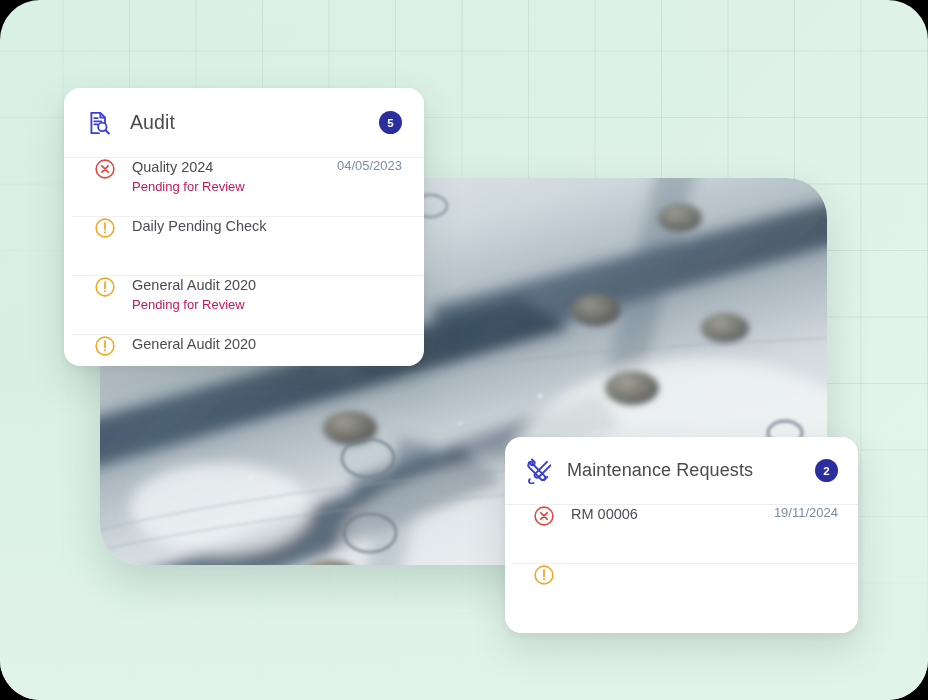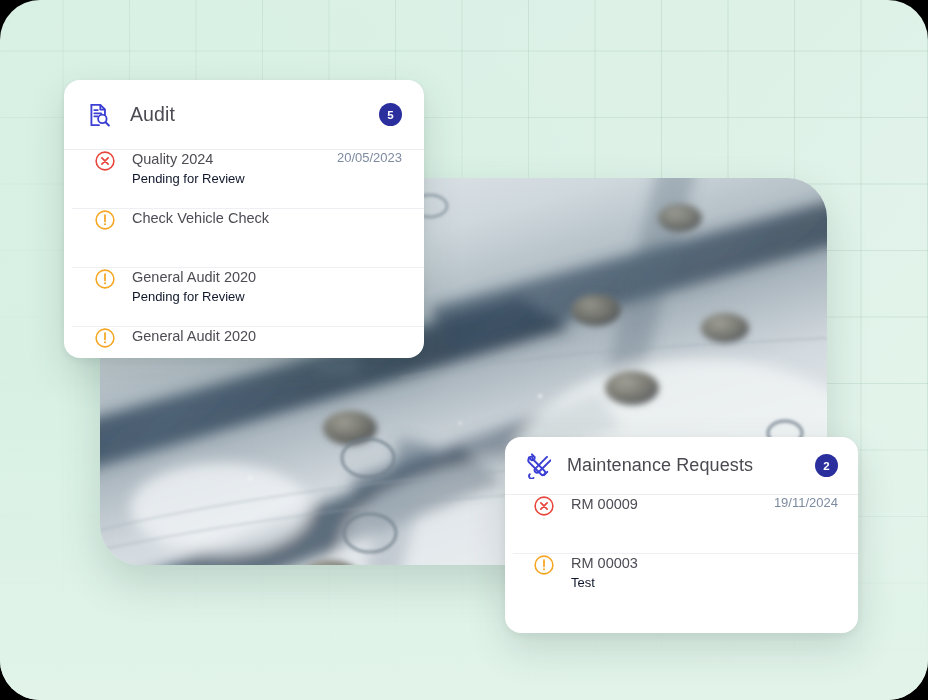--- a/index.html
+++ b/index.html
@@ -105,42 +105,42 @@
   .status-icon { width: 22px; height: 22px; flex: 0 0 auto; display:block; }
   .item-text { flex: 1; min-width: 0; }
   .item-title {
     font-size: 14.5px;
     color: #4c4c54;
     line-height: 1.35;
     white-space: nowrap;
   }
   .item-sub {
     font-size: 13px;
-    color: #0f172a;
+    color: #be185d;
     line-height: 1.35;
     white-space: nowrap;
   }
   .item-date {
     font-size: 13px;
     color: #7d8ba0;
     white-space: nowrap;
     flex: 0 0 auto;
   }
 
   
   #audit-card {
-    left: 64px; top: 80px;
+    left: 64px; top: 88px;
     width: 360px; height: 278px;
   }
   
   #maint-card {
     left: 505px; top: 437px;
     width: 353px; height: 196px;
   }
-  #maint-card .card-header { height: 58px; gap: 16px; padding: 0 20px; }
+  #maint-card .card-header { height: 68px; gap: 16px; padding: 0 20px; }
   #maint-card .card-title { font-size: 18px; }
   #maint-card .list-item { height: 59px; padding: 0 20px; }
 </style>
 </head>
 <body>
 
 <div id="stage">
 
   <div class="grid"></div>
   <div class="grid-fade"></div>
@@ -243,31 +243,31 @@
 
     <div class="list-item">
       <svg class="status-icon" viewBox="0 0 24 24">
         <circle cx="12" cy="12" r="9.7" fill="none" stroke="#e8453c" stroke-width="1.7"></circle>
         <path d="M8.6 8.6l6.8 6.8M15.4 8.6l-6.8 6.8" stroke="#e8453c" stroke-width="1.9" stroke-linecap="round"></path>
       </svg>
       <div class="item-text">
         <div class="item-title">Quality 2024</div>
         <div class="item-sub">Pending for Review</div>
       </div>
-      <div class="item-date">20/05/2023</div>
+      <div class="item-date">04/05/2023</div>
     </div>
 
     <div class="list-item">
       <svg class="status-icon" viewBox="0 0 24 24">
         <circle cx="12" cy="12" r="9.7" fill="none" stroke="#f5a623" stroke-width="1.7"></circle>
         <path d="M12 6.6v7" stroke="#f5a623" stroke-width="1.9" stroke-linecap="round"></path>
         <circle cx="12" cy="16.7" r="1.15" fill="#f5a623"></circle>
       </svg>
       <div class="item-text">
-        <div class="item-title">Check Vehicle Check</div>
+        <div class="item-title">Daily Pending Check</div>
       </div>
       <div class="item-date"></div>
     </div>
 
     <div class="list-item">
       <svg class="status-icon" viewBox="0 0 24 24">
         <circle cx="12" cy="12" r="9.7" fill="none" stroke="#f5a623" stroke-width="1.7"></circle>
         <path d="M12 6.6v7" stroke="#f5a623" stroke-width="1.9" stroke-linecap="round"></path>
         <circle cx="12" cy="16.7" r="1.15" fill="#f5a623"></circle>
       </svg>
@@ -308,32 +308,28 @@
       <div class="card-title">Maintenance Requests</div>
       <div class="badge">2</div>
     </div>
 
     <div class="list-item">
       <svg class="status-icon" viewBox="0 0 24 24">
         <circle cx="12" cy="12" r="9.7" fill="none" stroke="#e8453c" stroke-width="1.7"></circle>
         <path d="M8.6 8.6l6.8 6.8M15.4 8.6l-6.8 6.8" stroke="#e8453c" stroke-width="1.9" stroke-linecap="round"></path>
       </svg>
       <div class="item-text">
-        <div class="item-title">RM 00009</div>
+        <div class="item-title">RM 00006</div>
       </div>
       <div class="item-date">19/11/2024</div>
     </div>
 
     <div class="list-item">
       <svg class="status-icon" viewBox="0 0 24 24">
         <circle cx="12" cy="12" r="9.7" fill="none" stroke="#f5a623" stroke-width="1.7"></circle>
         <path d="M12 6.6v7" stroke="#f5a623" stroke-width="1.9" stroke-linecap="round"></path>
         <circle cx="12" cy="16.7" r="1.15" fill="#f5a623"></circle>
       </svg>
-      <div class="item-text">
-        <div class="item-title">RM 00003</div>
-        <div class="item-sub">Test</div>
-      </div>
       <div class="item-date"></div>
     </div>
   </div>
 
 </div>
 
 </body></html>

